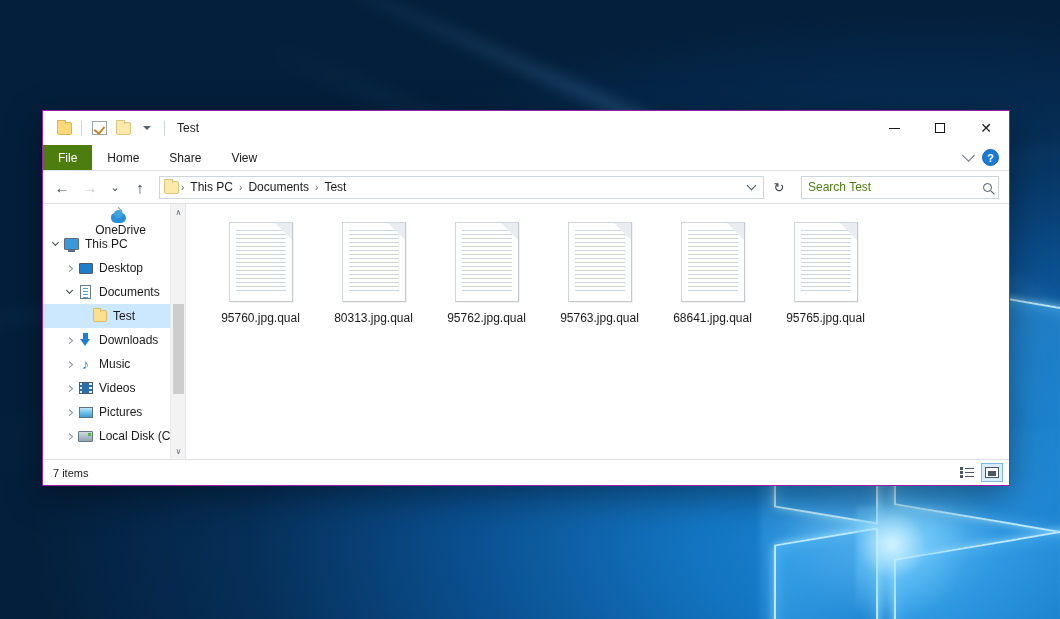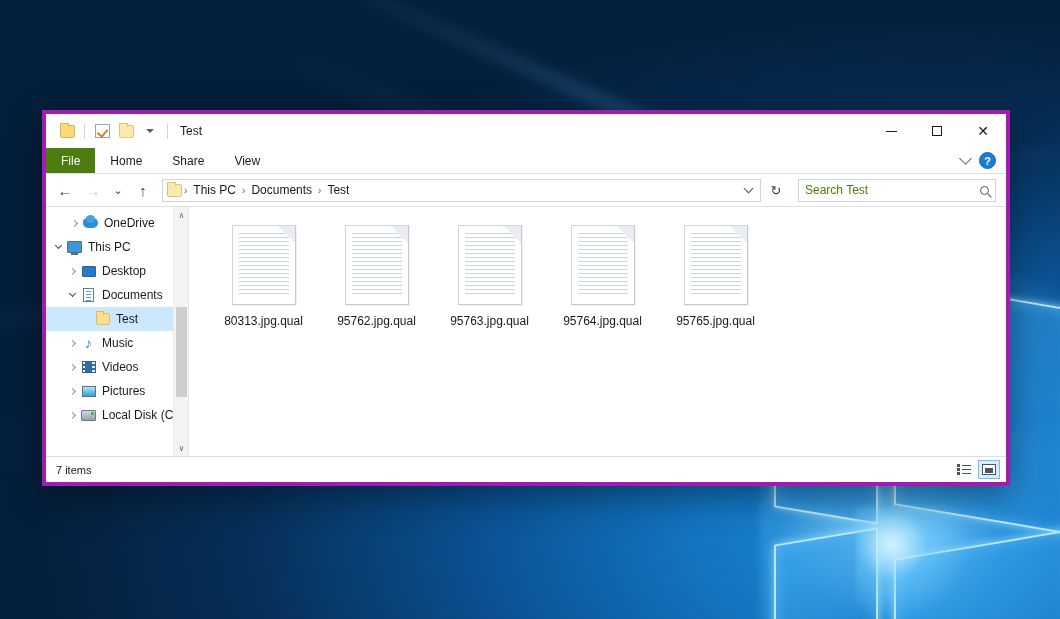--- a/index.html
+++ b/index.html
@@ -54,21 +54,21 @@
     position: absolute; left: 96px; top: 176px; width: 120px; height: 120px;
     background: radial-gradient(circle at 30% 32%, rgba(215,245,255,.95) 0%, rgba(120,210,255,.4) 30%, rgba(60,170,240,0) 66%);
     filter: blur(2px);
   }
 
   
   #explorer-window {
     position: absolute; left: 42px; top: 110px;
     width: 968px; height: 376px;
     background: #fff;
-    border: 4px solid #a21caf;
+    border: 1px solid #a21caf;
     box-shadow: 0 10px 34px rgba(0,0,0,.42);
     display: flex; flex-direction: column; justify-content: space-between;
   }
 
   
   .titlebar {
     height: 34px; background: #fff;
     display: flex; align-items: center;
     flex: 0 0 auto;
   }
@@ -486,21 +486,21 @@
       <div class="searchbox">
         <span class="search-ph">Search Test</span>
         <span class="search-ico"></span>
       </div>
     </div>
 
     <div class="body-row">
 
       <div class="sidebar">
         <div class="tree">
-            <div class="tree-item" style="padding-left: 20px;">
+            <div class="tree-item" style="padding-left: 12px; flex-direction: column;">
               <span class="twisty">
                 <span class="tw-right"></span>
               </span>
               <span class="t-ico">
                 <span class="ico-onedrive"></span>
               </span>
               <span class="t-label">OneDrive</span>
             </div>
             <div class="tree-item" style="padding-left: 4px;">
               <span class="twisty">
@@ -528,20 +528,29 @@
                 <span class="ico-doc"></span>
               </span>
               <span class="t-label">Documents</span>
             </div>
             <div class="tree-item selected" style="padding-left: 32px;">
               <span class="twisty"></span>
               <span class="t-ico">
                 <span class="ico-folder-sm"></span>
               </span>
               <span class="t-label">Test</span>
+            </div>
+            <div class="tree-item" style="padding-left: 18px;">
+              <span class="twisty">
+                <span class="tw-right"></span>
+              </span>
+              <span class="t-ico">
+                <span class="ico-dl"></span>
+              </span>
+              <span class="t-label">Downloads</span>
             </div>
             <div class="tree-item" style="padding-left: 18px;">
               <span class="twisty">
                 <span class="tw-right"></span>
               </span>
               <span class="t-ico">
                 <span class="ico-music">♪</span>
               </span>
               <span class="t-label">Music</span>
             </div>
@@ -574,20 +583,29 @@
             </div>
           </div>
         <div class="sb-scroll">
           <div class="sb-arrow up">∧</div>
           <div class="sb-thumb"></div>
           <div class="sb-arrow dn">∨</div>
         </div>
       </div>
 
       <div class="content">
+          <div class="file-tile">
+            <div class="doc-icon">
+              <div class="doc-lines"></div>
+              <div class="doc-fold-mask"></div>
+              <div class="doc-fold"></div>
+              <div class="doc-fold-edge"></div>
+            </div>
+            <div class="file-name">95760.jpg.qual</div>
+          </div>
           <div class="file-tile">
             <div class="doc-icon">
               <div class="doc-lines"></div>
               <div class="doc-fold-mask"></div>
               <div class="doc-fold"></div>
               <div class="doc-fold-edge"></div>
             </div>
             <div class="file-name">80313.jpg.qual</div>
           </div>
           <div class="file-tile">
@@ -608,21 +626,21 @@
             </div>
             <div class="file-name">95763.jpg.qual</div>
           </div>
           <div class="file-tile">
             <div class="doc-icon">
               <div class="doc-lines"></div>
               <div class="doc-fold-mask"></div>
               <div class="doc-fold"></div>
               <div class="doc-fold-edge"></div>
             </div>
-            <div class="file-name">95764.jpg.qual</div>
+            <div class="file-name">68641.jpg.qual</div>
           </div>
           <div class="file-tile">
             <div class="doc-icon">
               <div class="doc-lines"></div>
               <div class="doc-fold-mask"></div>
               <div class="doc-fold"></div>
               <div class="doc-fold-edge"></div>
             </div>
             <div class="file-name">95765.jpg.qual</div>
           </div>

